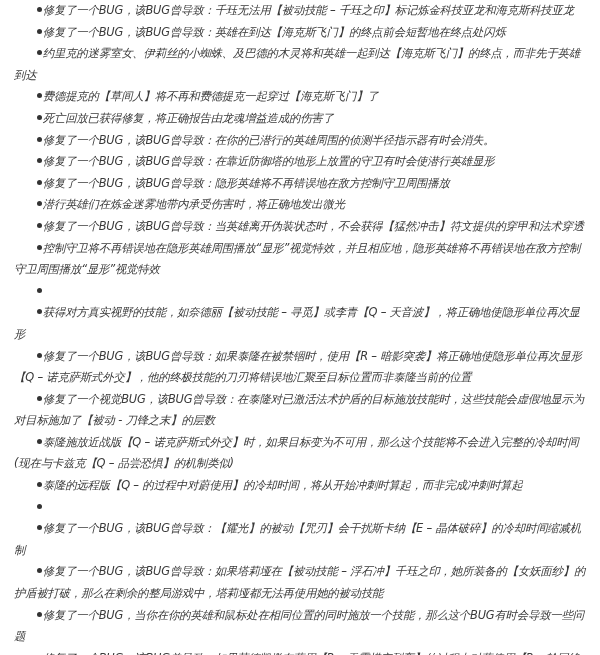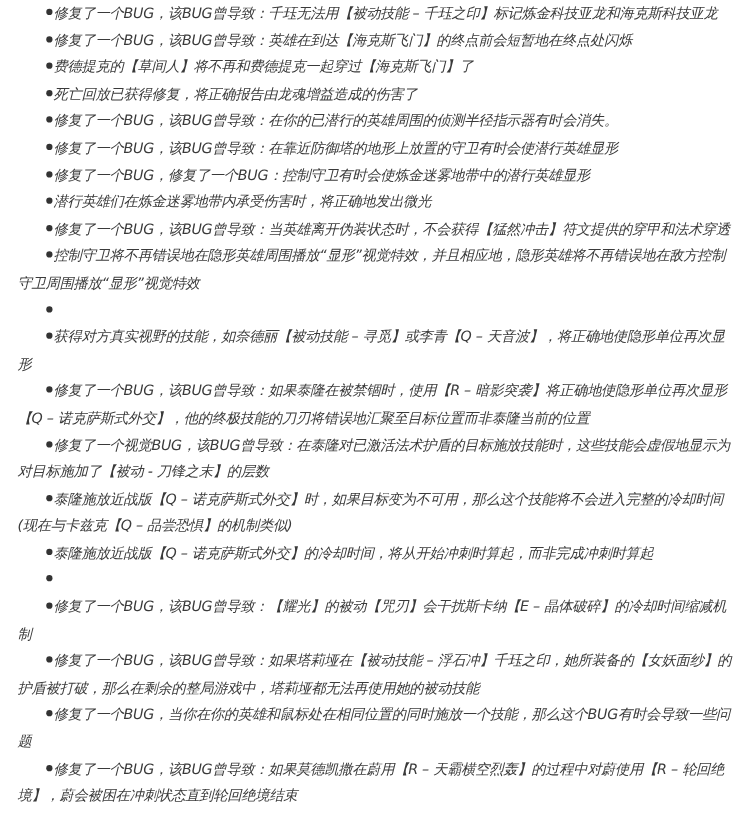--- a/index.html
+++ b/index.html
@@ -11,33 +11,34 @@
   }
   .article p { margin: 0; padding: 0; text-indent: 2em; letter-spacing: -0.2px; word-break: break-all; font-style: italic; }
   .bullet { display: inline-block; width: 5px; height: 5px; border-radius: 50%; background: #333; margin-right: 1px; vertical-align: 2px; text-indent: 0; }
 </style>
 </head>
 <body>
 
 <div class="article">
   <p><span class="bullet"></span><span>修复了一个BUG，该BUG曾导致：千珏无法用【被动技能 – 千珏之印】标记炼金科技亚龙和海克斯科技亚龙</span></p>
   <p><span class="bullet"></span><span>修复了一个BUG，该BUG曾导致：英雄在到达【海克斯飞门】的终点前会短暂地在终点处闪烁</span></p>
+  <p><span class="bullet"></span><span>约里克的迷雾室女、伊莉丝的小蜘蛛、及巴德的木灵将和英雄一起到达【海克斯飞门】的终点，而非先于英雄到达</span></p>
   <p><span class="bullet"></span><span>费德提克的【草间人】将不再和费德提克一起穿过【海克斯飞门】了</span></p>
   <p><span class="bullet"></span><span>死亡回放已获得修复，将正确报告由龙魂增益造成的伤害了</span></p>
   <p><span class="bullet"></span><span>修复了一个BUG，该BUG曾导致：在你的已潜行的英雄周围的侦测半径指示器有时会消失。</span></p>
   <p><span class="bullet"></span><span>修复了一个BUG，该BUG曾导致：在靠近防御塔的地形上放置的守卫有时会使潜行英雄显形</span></p>
-  <p><span class="bullet"></span><span>修复了一个BUG，修复了一个BUG：控制守卫有时会使炼金迷雾地带中的潜行英雄显形</span></p>
+  <p><span class="bullet"></span><span>修复了一个BUG，该BUG曾导致：隐形英雄将不再错误地在敌方控制守卫周围播放</span></p>
   <p><span class="bullet"></span><span>潜行英雄们在炼金迷雾地带内承受伤害时，将正确地发出微光</span></p>
   <p><span class="bullet"></span><span>修复了一个BUG，该BUG曾导致：当英雄离开伪装状态时，不会获得【猛然冲击】符文提供的穿甲和法术穿透</span></p>
   <p><span class="bullet"></span><span>控制守卫将不再错误地在隐形英雄周围播放“显形”视觉特效，并且相应地，隐形英雄将不再错误地在敌方控制守卫周围播放“显形”视觉特效</span></p>
   <p><span class="bullet"></span></p>
   <p><span class="bullet"></span><span>获得对方真实视野的技能，如奈德丽【被动技能 – 寻觅】或李青【Q – 天音波】，将正确地使隐形单位再次显形</span></p>
   <p><span class="bullet"></span><span>修复了一个BUG，该BUG曾导致：如果泰隆在被禁锢时，使用【R – 暗影突袭】将正确地使隐形单位再次显形【Q – 诺克萨斯式外交】，他的终极技能的刀刃将错误地汇聚至目标位置而非泰隆当前的位置</span></p>
   <p><span class="bullet"></span><span>修复了一个视觉BUG，该BUG曾导致：在泰隆对已激活法术护盾的目标施放技能时，这些技能会虚假地显示为对目标施加了【被动 - 刀锋之末】的层数</span></p>
   <p><span class="bullet"></span><span>泰隆施放近战版【Q – 诺克萨斯式外交】时，如果目标变为不可用，那么这个技能将不会进入完整的冷却时间(现在与卡兹克【Q – 品尝恐惧】的机制类似)</span></p>
-  <p><span class="bullet"></span><span>泰隆施放近战版【Q – 诺克萨斯式外交】的冷却时间，将从开始冲刺时算起，而非完成冲刺时算起</span></p>
+  <p><span class="bullet"></span><span>泰隆的远程版【Q – 的过程中对蔚使用】的冷却时间，将从开始冲刺时算起，而非完成冲刺时算起</span></p>
   <p><span class="bullet"></span></p>
   <p><span class="bullet"></span><span>修复了一个BUG，该BUG曾导致：【耀光】的被动【咒刃】会干扰斯卡纳【E – 晶体破碎】的冷却时间缩减机制</span></p>
   <p><span class="bullet"></span><span>修复了一个BUG，该BUG曾导致：如果塔莉垭在【被动技能 – 浮石冲】千珏之印，她所装备的【女妖面纱】的护盾被打破，那么在剩余的整局游戏中，塔莉垭都无法再使用她的被动技能</span></p>
   <p><span class="bullet"></span><span>修复了一个BUG，当你在你的英雄和鼠标处在相同位置的同时施放一个技能，那么这个BUG有时会导致一些问题</span></p>
   <p><span class="bullet"></span><span>修复了一个BUG，该BUG曾导致：如果莫德凯撒在蔚用【R – 天霸横空烈轰】的过程中对蔚使用【R – 轮回绝境】，蔚会被困在冲刺状态直到轮回绝境结束</span></p>
 
 </div>
 
 </body></html>

